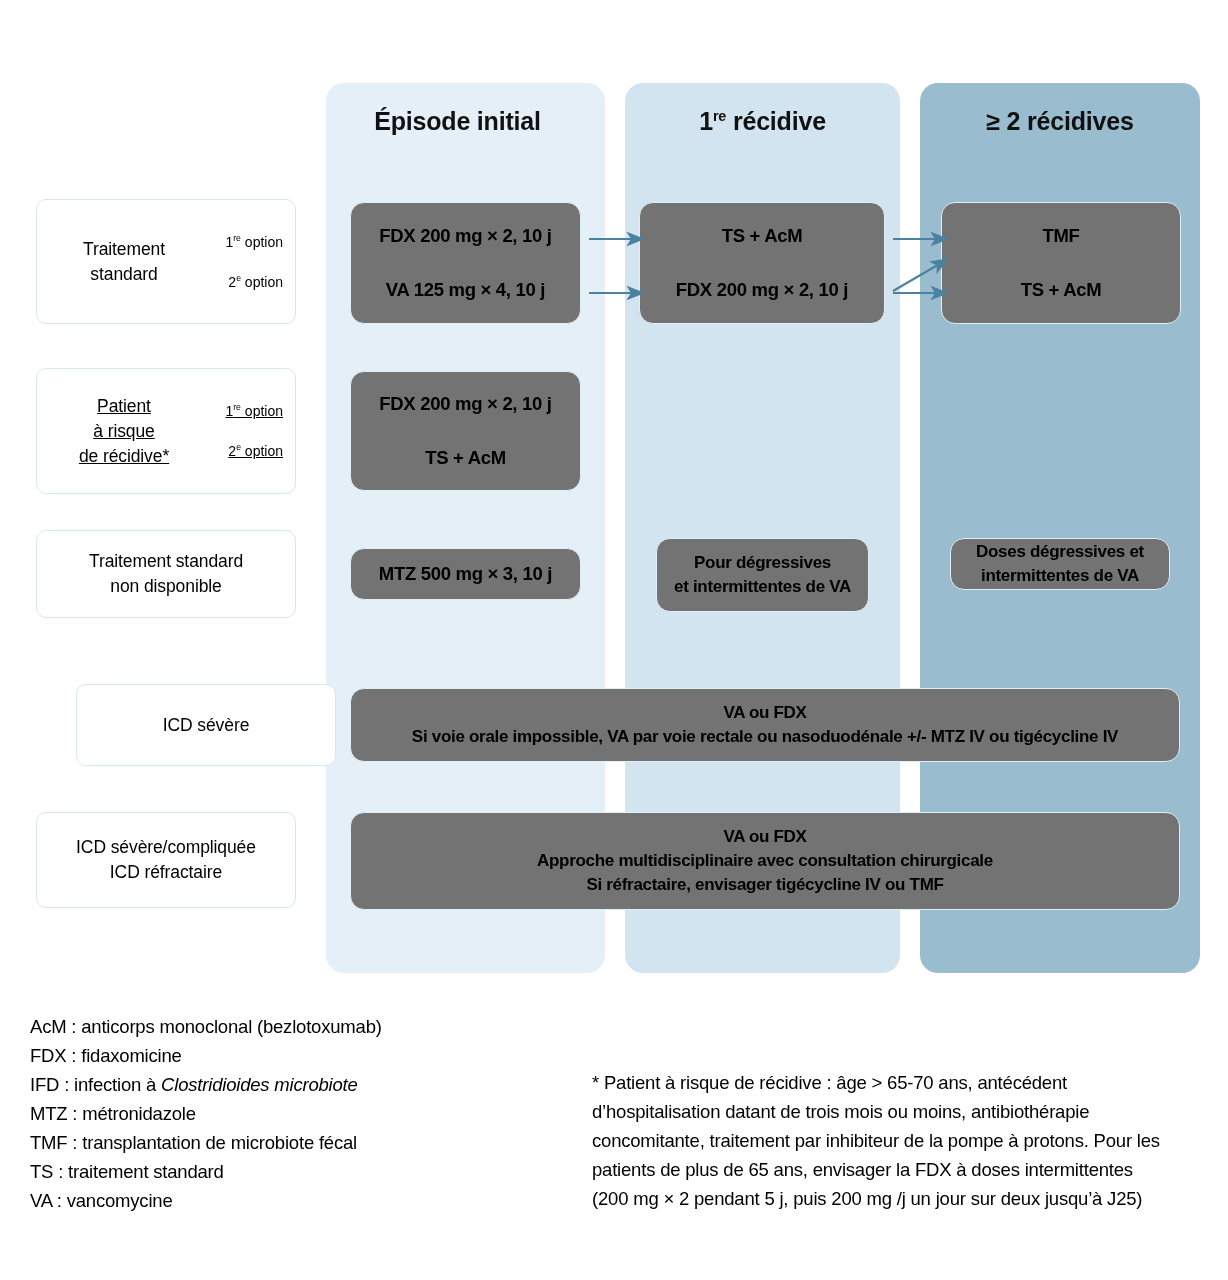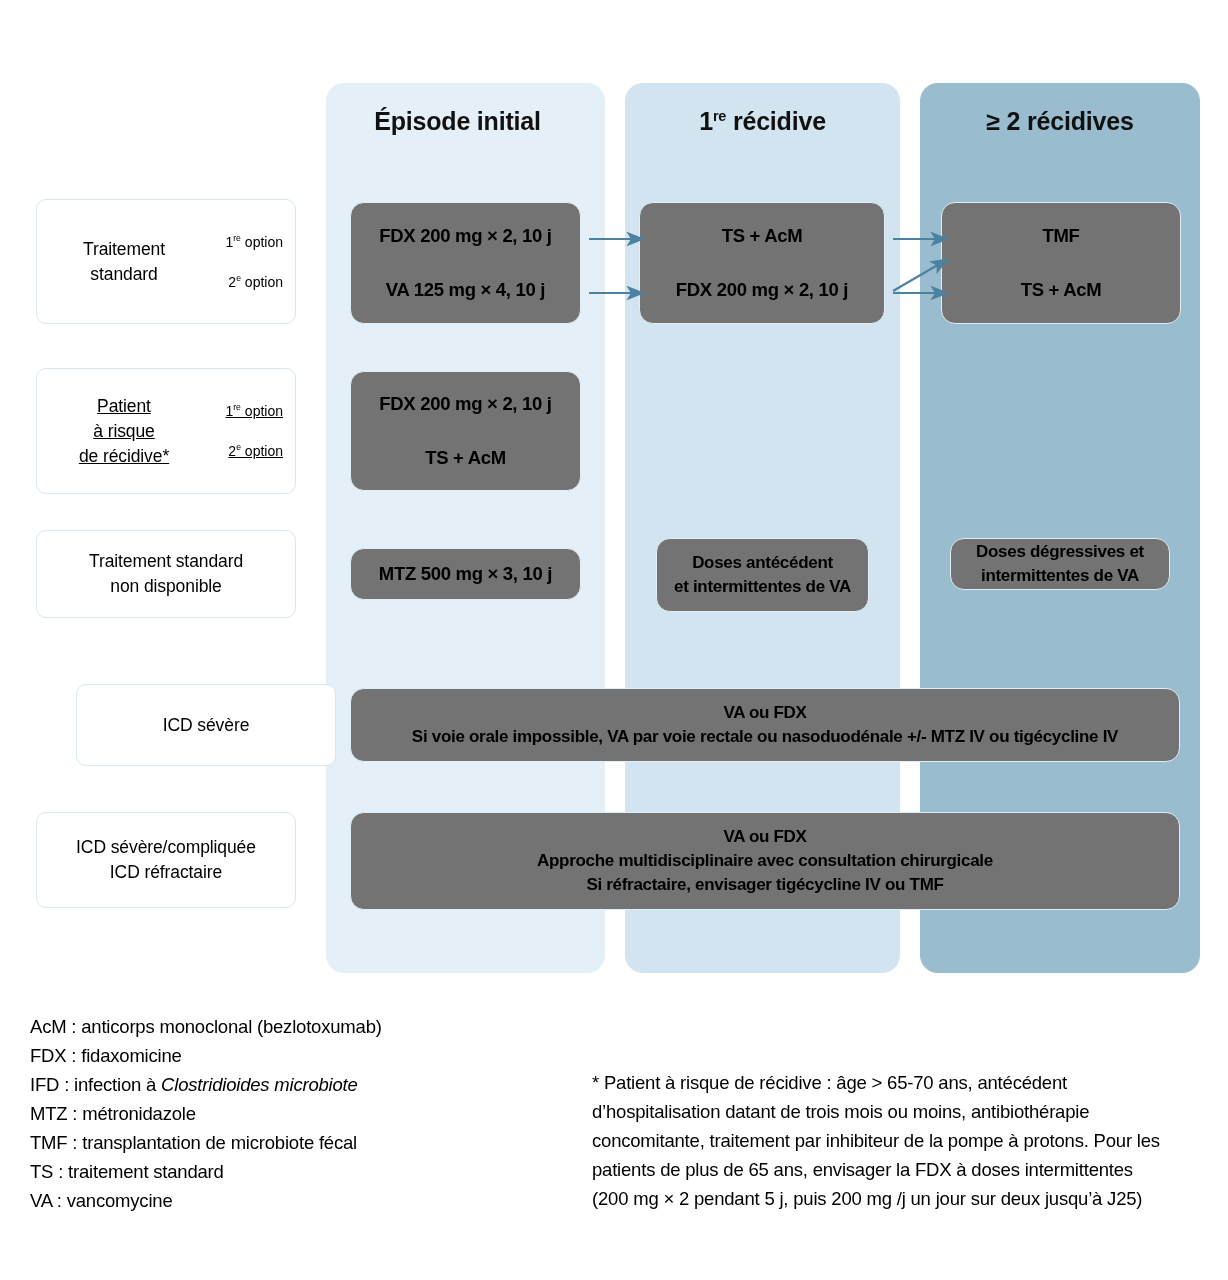--- a/index.html
+++ b/index.html
@@ -250,21 +250,21 @@
   <div class="line">FDX 200 mg × 2, 10 j</div>
   <div class="gap"></div>
   <div class="line">TS + AcM</div>
 </div>
 
 <div class="cell" id="cell-un-1">
   <div class="line">MTZ 500 mg × 3, 10 j</div>
 </div>
 
 <div class="cell" id="cell-un-2">
-  <div class="line sm">Doses antécédent</div>
+  <div class="line sm">Pour dégressives</div>
   <div class="line sm">et intermittentes de VA</div>
 </div>
 
 <div class="cell" id="cell-un-3">
   <div class="line sm">Doses dégressives et</div>
   <div class="line sm">intermittentes de VA</div>
 </div>
 
 <div class="cell" id="cell-sev">
   <div class="line sm">VA ou FDX</div>

